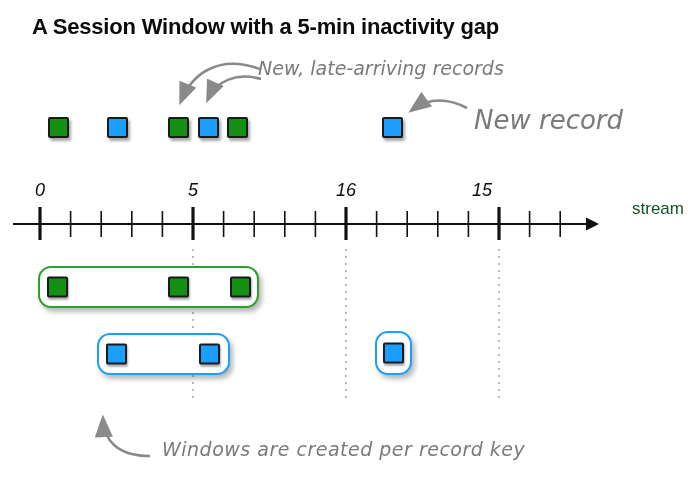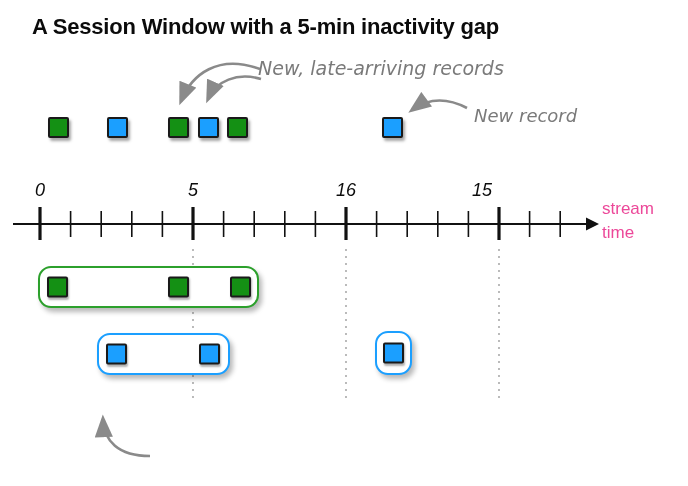--- a/index.html
+++ b/index.html
@@ -12,39 +12,39 @@
     color:#0b0b0b;letter-spacing:-0.2px;white-space:nowrap;
   }
   .data-records-label{
     position:absolute;left:33px;top:79px;font-size:17px;color:#161616;
   }
   .annot{
     position:absolute;font-family:"DejaVu Sans",sans-serif;font-style:italic;
     color:#7a7a7a;white-space:nowrap;
   }
   .annot-late{left:258px;top:57px;font-size:19px;text-align:center;}
-  .annot-new{left:474px;top:105px;font-size:18px;}
+  .annot-new{left:474px;top:105px;font-size:26px;}
   .annot-windows{left:162px;top:438px;font-size:19px;letter-spacing:0.5px;}
   .square{
     position:absolute;width:21px;height:21px;border:2px solid #1a1a1a;
     border-radius:2px;box-shadow:2px 3px 3px rgba(0,0,0,0.35);
     box-sizing:border-box;
   }
   .swindow{
     position:absolute;background:#fff;border-radius:13px;
     box-shadow:3px 4px 5px rgba(0,0,0,0.28);box-sizing:border-box;
   }
   .swindow .square{box-shadow:1px 2px 2px rgba(0,0,0,0.3);}
   .tick-label{
     position:absolute;top:180px;transform:translateX(-50%);
     font-size:18px;font-style:italic;color:#0c0c0c;
   }
   .axis-caption{
-    position:absolute;left:602px;top:197px;width:82px;text-align:left;
-    font-size:17px;color:#ec4899;line-height:24px;
+    position:absolute;left:602px;top:197px;width:82px;text-align:right;
+    font-size:17px;color:#14532d;line-height:24px;
   }
   svg.overlay{position:absolute;left:0;top:0;pointer-events:none;}
 </style>
 </head>
 <body>
 
 <div class="canvas">
 
   <div class="title">A Session Window with a 5-min inactivity gap</div>
 
@@ -99,34 +99,34 @@
 
   <div id="tick-labels">
       <div class="tick-label" style="left: 40px;">0</div>
       <div class="tick-label" style="left: 193px;">5</div>
       <div class="tick-label" style="left: 346px;">16</div>
       <div class="tick-label" style="left: 482px;">15</div>
     </div>
 
   <div class="axis-caption">
     <div>stream</div>
-    <div>time</div>
   </div>
 
   <div id="windows">
       <div class="swindow" style="left: 38px; top: 266px; width: 221px; height: 42px; border: 2.5px solid rgb(44, 160, 44);">
         <div class="square" style="left: 6.5px; top: 50%; background: rgb(20, 144, 20); border-color: rgb(26, 26, 26); transform: translateY(-50%);"></div>
         <div class="square" style="left: 127.5px; top: 50%; background: rgb(20, 144, 20); border-color: rgb(26, 26, 26); transform: translateY(-50%);"></div>
         <div class="square" style="left: 189.5px; top: 50%; background: rgb(20, 144, 20); border-color: rgb(26, 26, 26); transform: translateY(-50%);"></div>
       </div>
       <div class="swindow" style="left: 97px; top: 333px; width: 133px; height: 42px; border: 2.5px solid rgb(27, 159, 255);">
         <div class="square" style="left: 6.5px; top: 50%; background: rgb(27, 159, 255); border-color: rgb(26, 26, 26); transform: translateY(-50%);"></div>
         <div class="square" style="left: 99.5px; top: 50%; background: rgb(27, 159, 255); border-color: rgb(26, 26, 26); transform: translateY(-50%);"></div>
       </div>
       <div class="swindow" style="left: 375px; top: 331px; width: 37px; height: 44px; border: 2.5px solid rgb(27, 159, 255);">
         <div class="square" style="left: 5.5px; top: 50%; background: rgb(27, 159, 255); border-color: rgb(26, 26, 26); transform: translateY(-50%);"></div>
       </div>
     </div>
 
   <div class="annot annot-late">New, late-arriving records</div>
   <div class="annot annot-new">New record</div>
+  <div class="annot annot-windows">Windows are created per record key</div>
 
 </div>
 
 </body></html>

